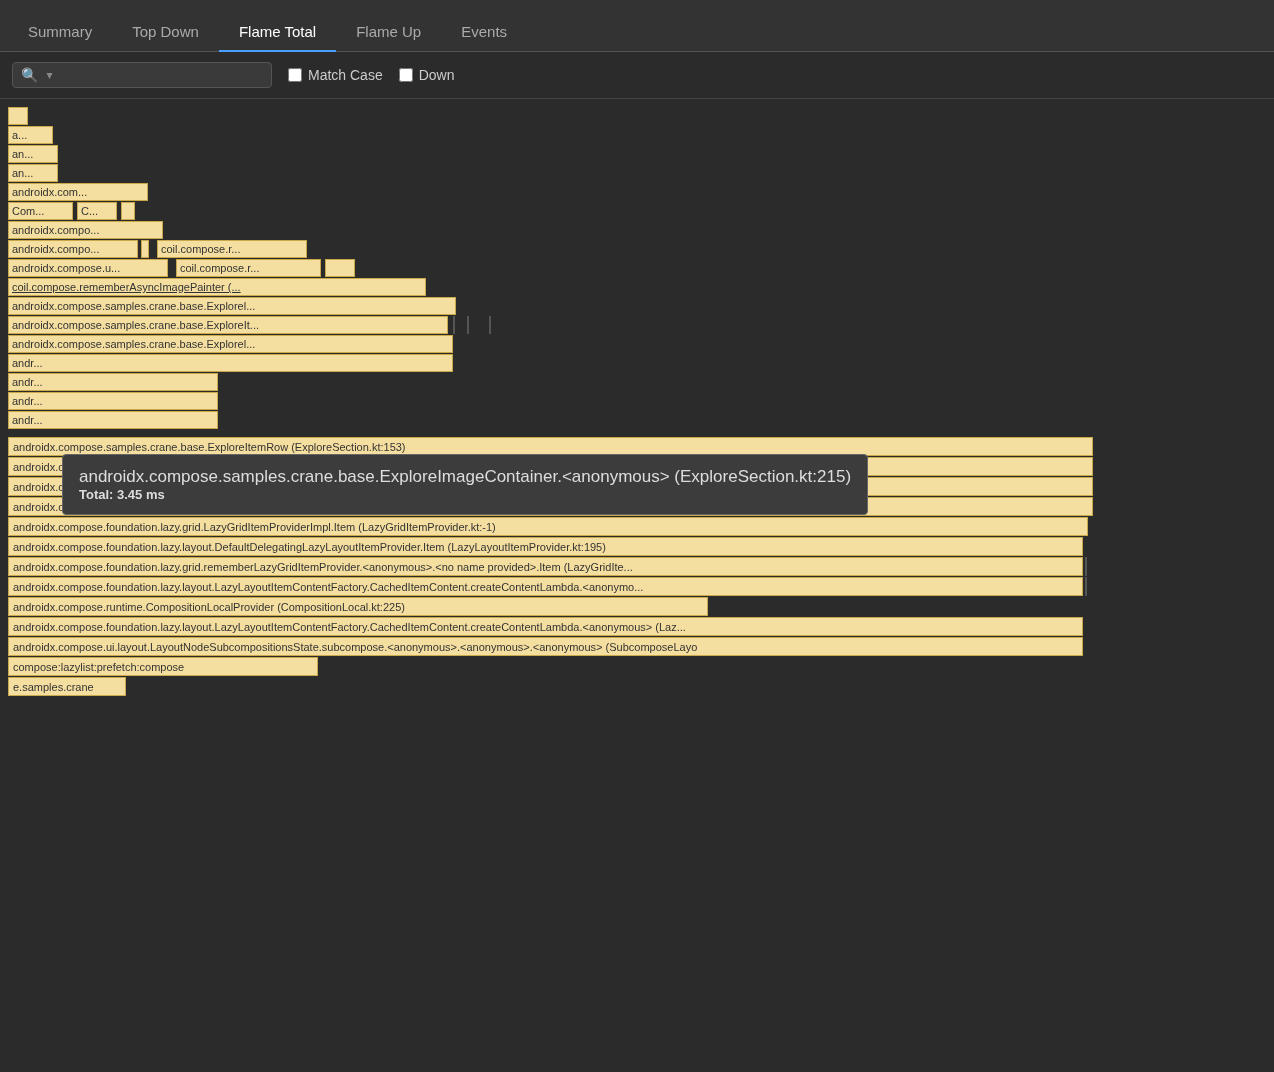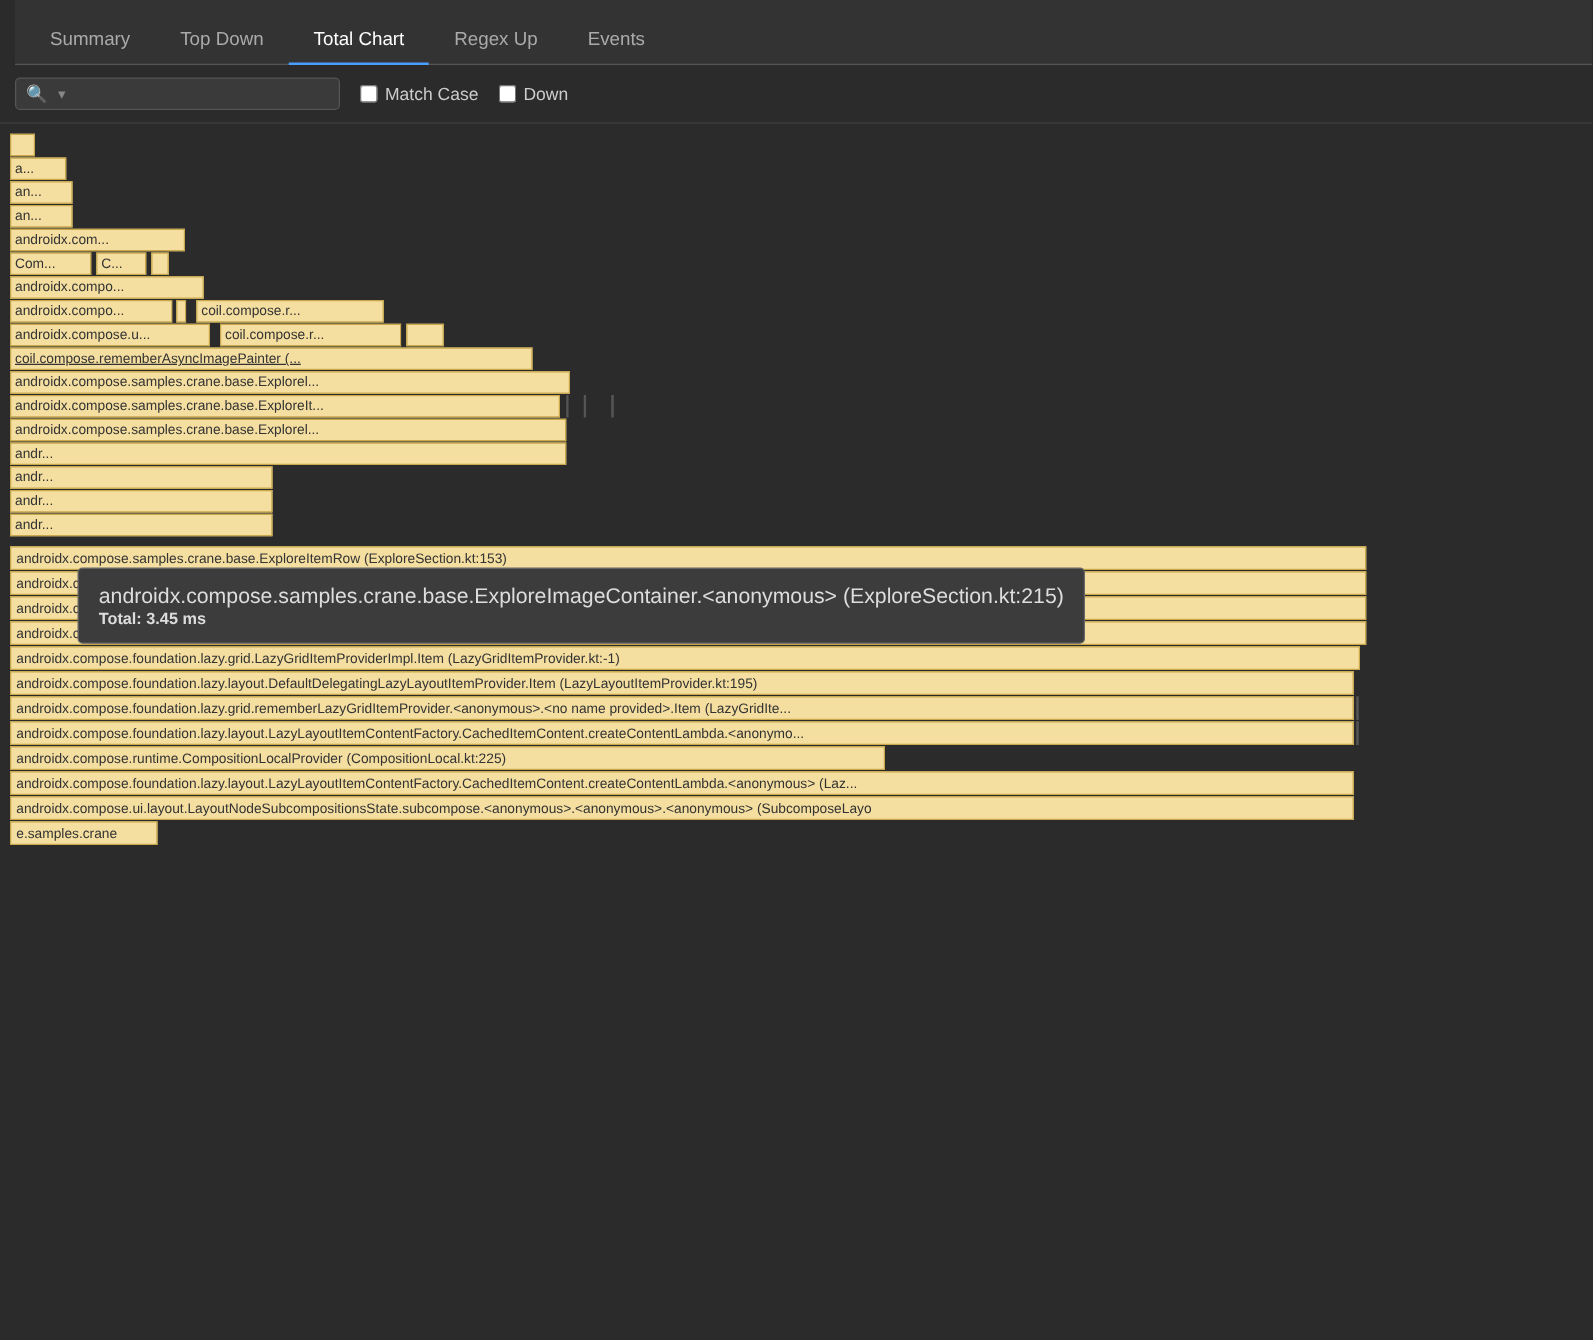--- a/index.html
+++ b/index.html
@@ -14,21 +14,20 @@
     }
 
     
     .tab-bar {
       display: flex;
       align-items: flex-end;
       background: #333;
       border-bottom: 1px solid #555;
       padding: 0 8px;
       height: 52px;
-      margin-left: 12px;
     }
     .tab {
       padding: 10px 20px;
       color: #aaa;
       cursor: pointer;
       font-size: 15px;
       border-bottom: 2px solid transparent;
       margin-bottom: -1px;
       white-space: nowrap;
     }
@@ -169,22 +168,22 @@
       margin-left: 2px;
       flex-shrink: 0;
     }
   </style>
 </head>
 <body>
 
 <div class="tab-bar">
   <div class="tab">Summary</div>
   <div class="tab">Top Down</div>
-  <div class="tab active">Total Chart</div>
-  <div class="tab">Regex Up</div>
+  <div class="tab active">Flame Total</div>
+  <div class="tab">Flame Up</div>
   <div class="tab">Events</div>
 </div>
 
 <div class="search-bar">
   <div class="search-input-wrap">
     <span class="search-icon-char">🔍</span>
     <span style="color:#888;font-size:12px;margin-left:2px;">▾</span>
     <input type="text" style="">
   </div>
   <label class="checkbox-label">
@@ -324,18 +323,21 @@
     <div class="full-row">
       <div class="full-bar" style="width:700px;">androidx.compose.runtime.CompositionLocalProvider (CompositionLocal.kt:225)</div>
     </div>
     <div class="full-row">
       <div class="full-bar" style="width:1075px;">androidx.compose.foundation.lazy.layout.LazyLayoutItemContentFactory.CachedItemContent.createContentLambda.&lt;anonymous&gt; (Laz...</div>
     </div>
     <div class="full-row">
       <div class="full-bar" style="width:1075px;">androidx.compose.ui.layout.LayoutNodeSubcompositionsState.subcompose.&lt;anonymous&gt;.&lt;anonymous&gt;.&lt;anonymous&gt; (SubcomposeLayo</div>
     </div>
     <div class="full-row">
+      <div class="full-bar" style="width:310px;">compose:lazylist:prefetch:compose</div>
+    </div>
+    <div class="full-row">
       <div class="full-bar" style="width:118px;">e.samples.crane</div>
     </div>
 
   </div>
 
 </div>
 
 </body></html>

